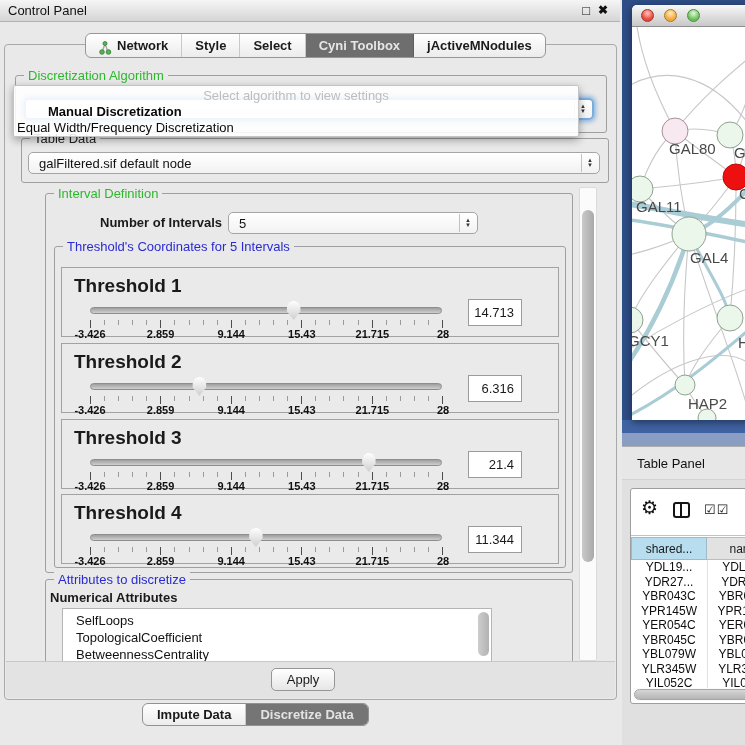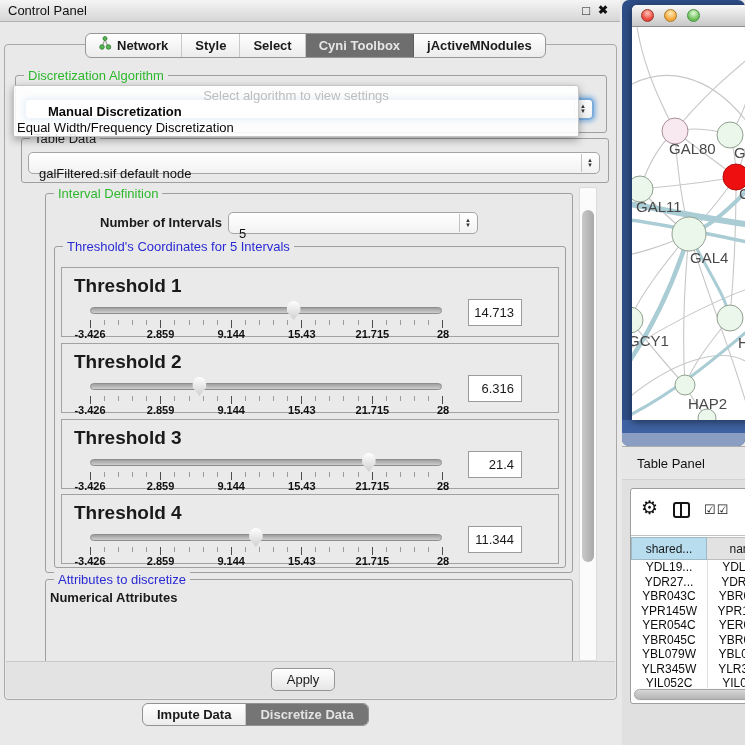--- a/index.html
+++ b/index.html
@@ -13,39 +13,39 @@
   .cp-title { position:absolute; left:8px; top:3px; font-size:13px; color:#111; }
   .wicon { position:absolute; top:3px; font-size:13px; font-weight:bold; color:#111; cursor:default; }
   .wicon.float { right:30px; }
   .wicon.close { right:12px; font-size:12px; }
 
   
   .tabstrip { position:absolute; left:85px; top:33px; height:25px; display:flex;
     background:linear-gradient(#ffffff,#ececec); border:1px solid #979797; border-radius:6px;
     overflow:hidden; z-index:30; }
   .tab { padding:0 13px; line-height:23px; font-size:13px; font-weight:bold; color:#1a1a1a;
-    border-right:1px solid #c9c9c9; display:flex; gap:5px; }
+    border-right:1px solid #c9c9c9; display:flex; align-items:center; gap:5px; }
   .tab:last-child { border-right:none; }
   .tab.sel { background:#6e6e6e; color:#e6e6e6; border-right-color:#5e5e5e; }
   .tab .nicon { width:13px; height:14px; display:inline-block; }
 
   
   .content { position:absolute; left:4px; top:44px; width:613px; height:656px;
     border:1px solid #a9a9a9; border-radius:4px; background:#e9e9e9; }
 
   .group { position:absolute; border:1px solid #9f9f9f; border-radius:3px; }
   .gtitle { position:absolute; top:-8px; left:8px; background:#e9e9e9; padding:0 4px;
     font-size:13px; white-space:nowrap; }
   .gtitle.green { color:#2db82d; }
   .gtitle.blue  { color:#2a2ad4; }
   .gtitle.dark  { color:#222; }
 
   .combo { position:absolute; background:linear-gradient(#ffffff,#f2f2f2); border:1px solid #a5a5a5;
     border-radius:5px; height:22px; font-size:13px; }
-  .combo .cv { position:absolute; left:10px; top:13px; color:#111; white-space:nowrap; }
+  .combo .cv { position:absolute; left:10px; top:3px; color:#111; white-space:nowrap; }
   .stepper { position:absolute; right:1px; top:1px; bottom:1px; width:17px; border-left:1px solid #c2c2c2;
     display:flex; flex-direction:column; align-items:center; justify-content:center; color:#333; }
   .stepper span { font-size:6px; line-height:5px; }
 
   
   .algo-combo { left:8px; top:22px; width:570px; border:2px solid #7aacdc;
     box-shadow:0 0 4px 2px rgba(96,156,220,.65); }
 
   
   .popup { position:absolute; left:8px; top:40px; width:566px; height:52px; z-index:20;
@@ -100,21 +100,21 @@
 
   
   .modestrip { position:absolute; left:142px; top:703px; height:23px; display:flex;
     background:linear-gradient(#ffffff,#ececec); border:1px solid #929292; border-radius:6px; overflow:hidden; z-index:5;}
   .mtab { padding:0 14px; line-height:21px; font-size:13px; font-weight:bold; border-right:1px solid #c9c9c9; }
   .mtab:last-child { border-right:none; }
   .mtab.sel { background:#757575; color:#e3e3e3; border-right-color:#5e5e5e; }
 
   
   .right { position:absolute; left:622px; top:0; width:123px; height:745px; background:#e9e9e9; }
-  .desktop { position:absolute; left:0; top:0; width:123px; height:446px; background:#2e4e88; overflow:hidden;border-radius:7px; }
+  .desktop { position:absolute; left:0; top:0; width:123px; height:446px; background:#2e4e88; overflow:hidden; }
   .desk-band1 { position:absolute; left:0; right:0; top:420px; height:13px; background:#3f63a3; }
   .desk-band2 { position:absolute; left:0; right:0; top:433px; height:13px; background:#8a9dc2; }
   .netwin { position:absolute; left:10px; top:5px; width:120px; height:415px; border-radius:5px 0 0 0;
     overflow:hidden; box-shadow:0 2px 8px rgba(0,0,0,.5); background:#fff; }
   .nw-titlebar { position:absolute; left:0; top:0; right:0; height:22px;
     background:linear-gradient(#f8f8f8,#c8c8c8); border-bottom:1px solid #8e8e8e; }
   .light { position:absolute; top:4px; width:13px; height:13px; border-radius:50%; }
   .light.red { left:9px; background:radial-gradient(circle at 50% 30%,#ffb0a6 10%,#e8473a 65%); border:1px solid #9c352c; }
   .light.yellow { left:32px; background:radial-gradient(circle at 50% 30%,#ffe2a6 10%,#f3a73e 65%); border:1px solid #a87a22; }
   .light.green { left:55px; background:radial-gradient(circle at 50% 30%,#d2f2c8 10%,#6cbe58 65%); border:1px solid #469042; }
@@ -299,20 +299,26 @@
                 </div>
             </div>
             <div class="sval">11.344</div>
           </div>
         </div>
       </div>
 
       <div class="group" style="left:4px; top:392px; width:528px; height:86px;">
         <span class="gtitle blue">Attributes to discretize</span>
         <span class="attr-sub">Numerical Attributes</span>
+        <div class="attr-list">
+          <div class="attr-sb"></div>
+        <div class="attr-item">SelfLoops</div>
+            <div class="attr-item">TopologicalCoefficient</div>
+            <div class="attr-item">BetweennessCentrality</div>
+          </div>
       </div>
     </div>
 
     <div class="vsb">
         <div class="thumb"></div>
       </div>
 
     <div class="cp-footer">
       <div class="apply">Apply</div>
     </div>

